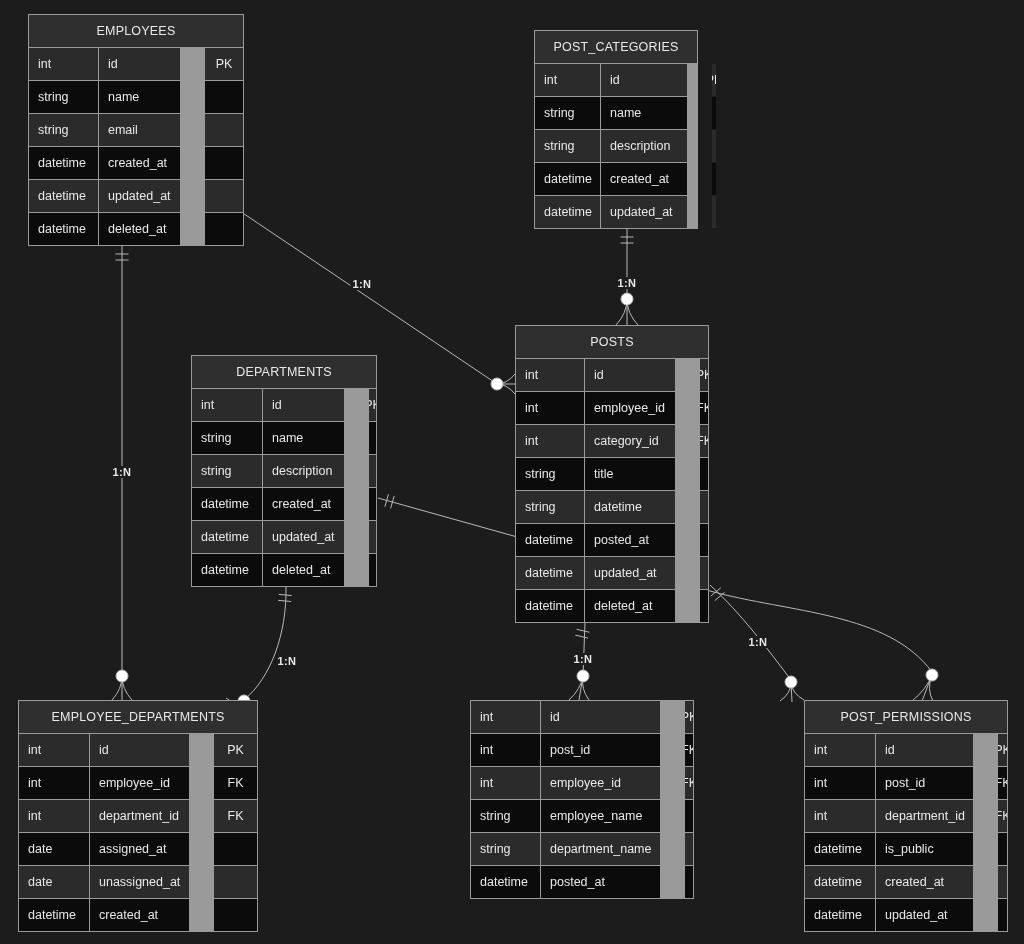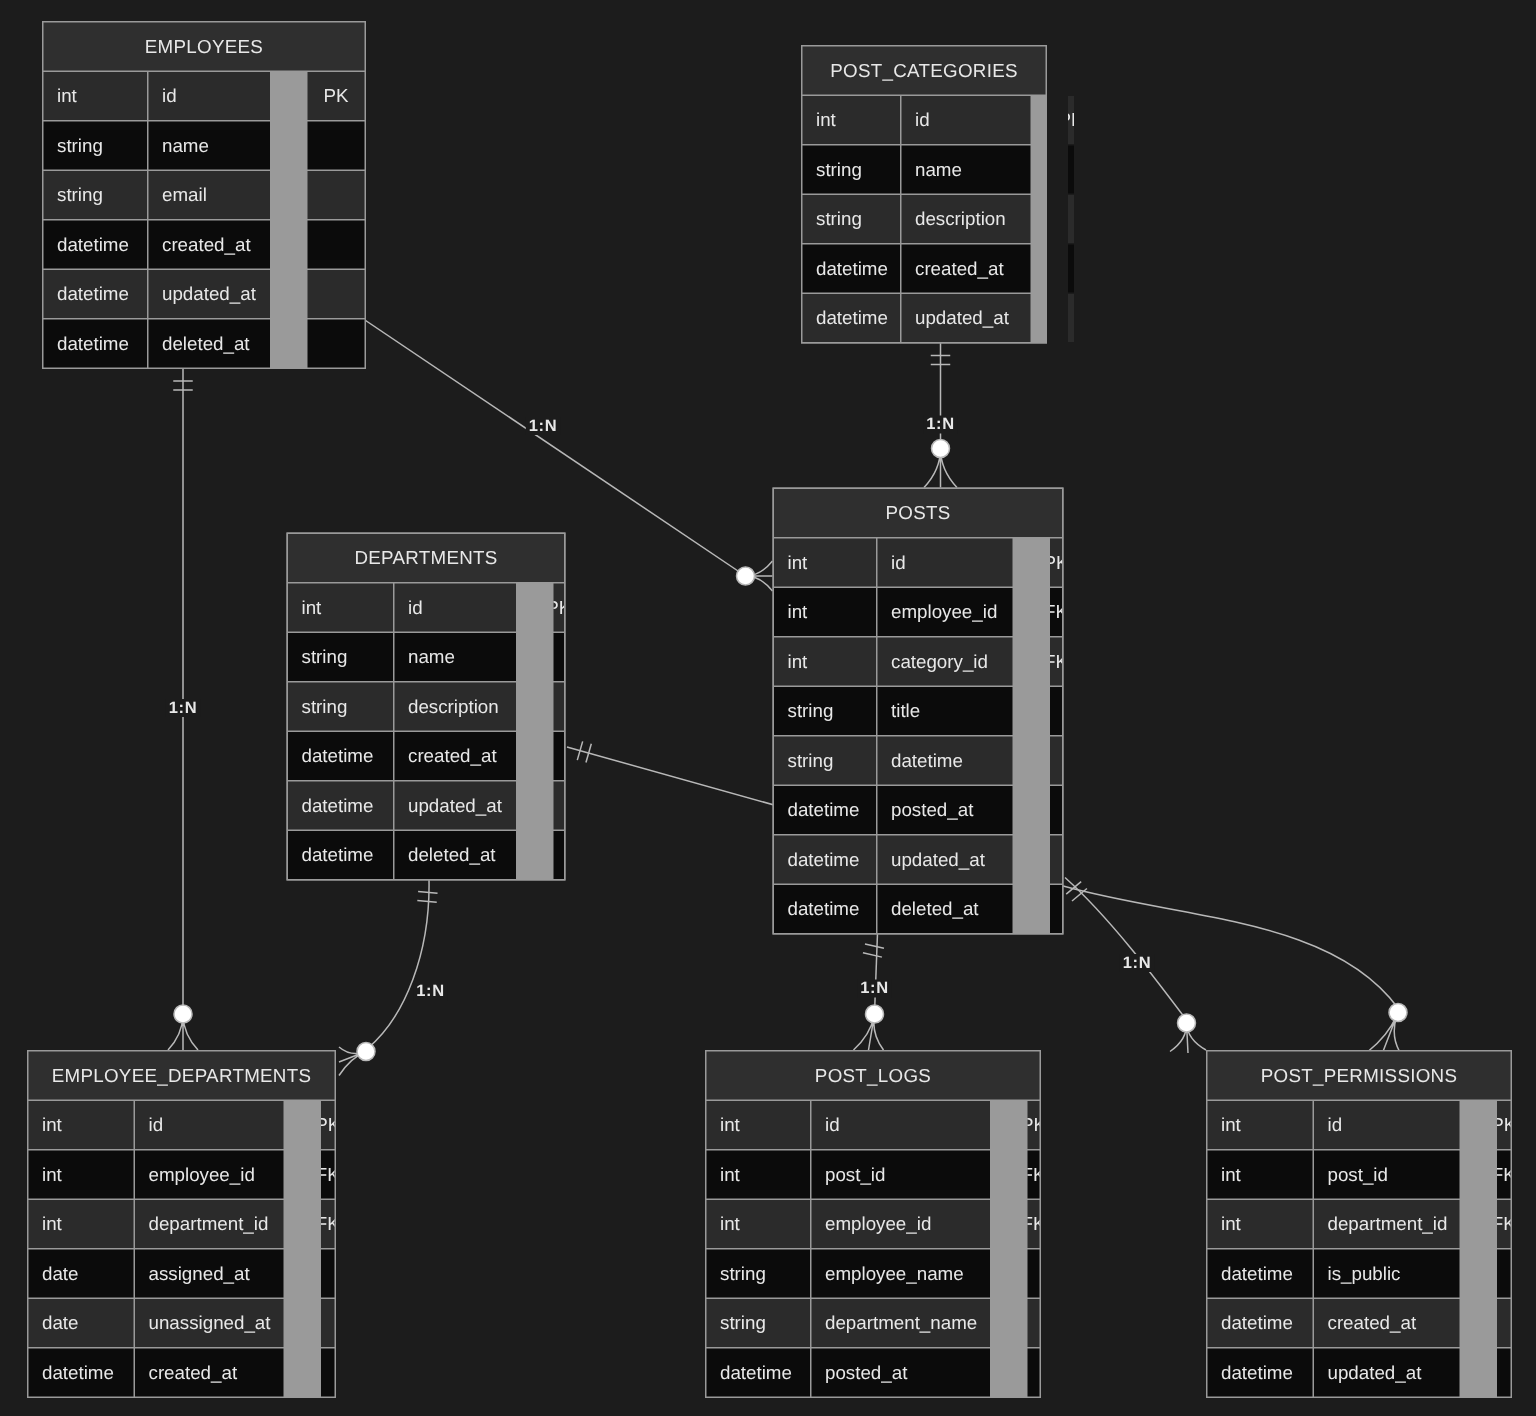--- a/index.html
+++ b/index.html
@@ -235,21 +235,21 @@
         <span class="cell attr" style="flex: 0 0 90px;">updated_at</span>
         <span class="cell key"></span>
       </div>
       <div class="erow even">
         <span class="cell type" style="flex: 0 0 68px;">datetime</span>
         <span class="cell attr" style="flex: 0 0 90px;">deleted_at</span>
         <span class="cell key"></span>
       </div>
     </div>
 
-  <div class="entity" style="left: 18px; top: 700px; width: 206px;">
+  <div class="entity" style="left: 18px; top: 700px; width: 240px;">
     <div class="entity-title">EMPLOYEE_DEPARTMENTS</div>
   <div class="erow odd">
         <span class="cell type" style="flex: 0 0 70px;">int</span>
         <span class="cell attr" style="flex: 0 0 99px;">id</span>
         <span class="cell key">PK</span>
       </div>
       <div class="erow even">
         <span class="cell type" style="flex: 0 0 70px;">int</span>
         <span class="cell attr" style="flex: 0 0 99px;">employee_id</span>
         <span class="cell key">FK</span>
@@ -270,21 +270,20 @@
         <span class="cell key"></span>
       </div>
       <div class="erow even">
         <span class="cell type" style="flex: 0 0 70px;">datetime</span>
         <span class="cell attr" style="flex: 0 0 99px;">created_at</span>
         <span class="cell key"></span>
       </div>
     </div>
 
   <div class="entity" style="left: 470px; top: 700px; width: 224px;">
-    <div class="entity-title">POST_LOGS</div>
   <div class="erow odd">
         <span class="cell type" style="flex: 0 0 69px;">int</span>
         <span class="cell attr" style="flex: 0 0 119px;">id</span>
         <span class="cell key">PK</span>
       </div>
       <div class="erow even">
         <span class="cell type" style="flex: 0 0 69px;">int</span>
         <span class="cell attr" style="flex: 0 0 119px;">post_id</span>
         <span class="cell key">FK</span>
       </div>

